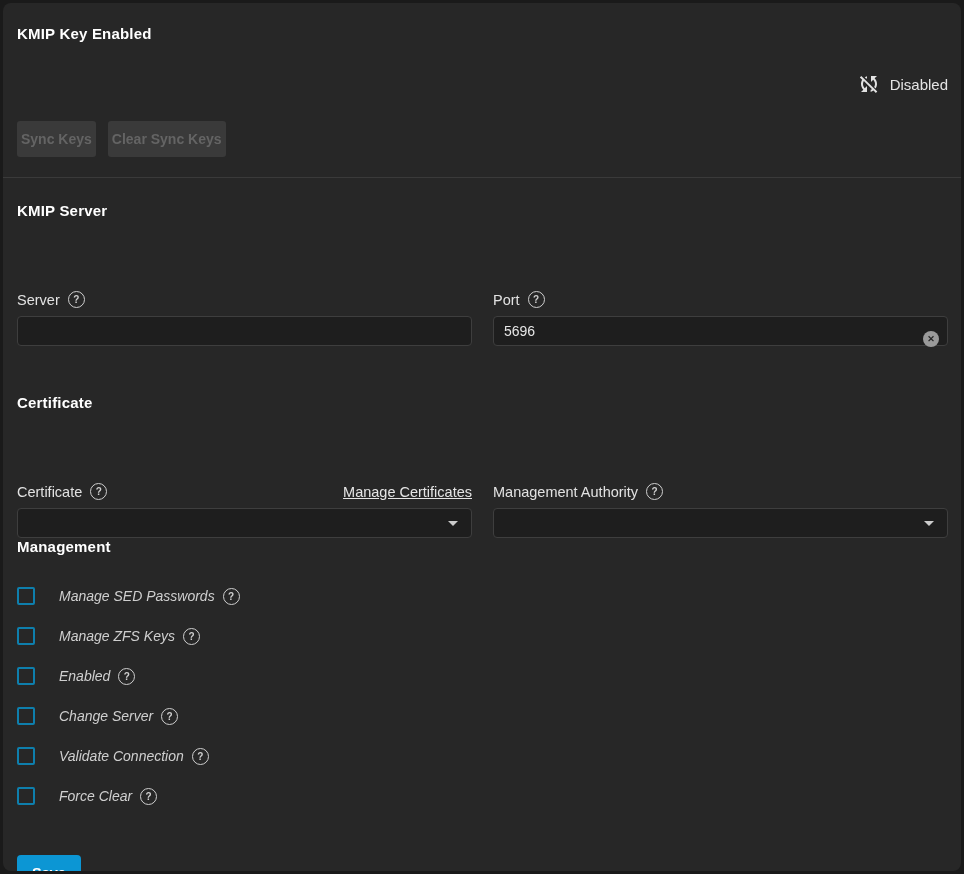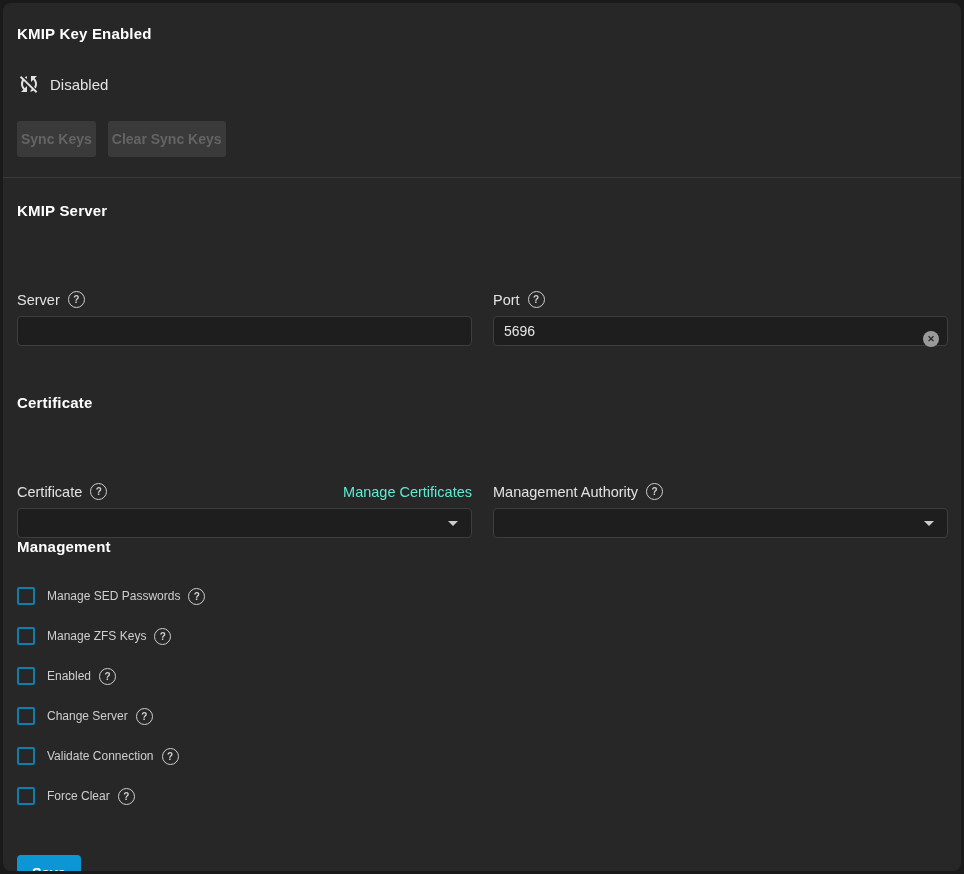--- a/index.html
+++ b/index.html
@@ -26,21 +26,21 @@
     letter-spacing: .2px;
   }
   .t1 { padding-top: 22px; }
   .t2 { margin-top: 24px; }
   .t3 { margin-top: 48px; }
   .t4 { }
 
   .status-row {
     margin-top: 30px;
     display: flex; align-items: center; gap: 9px;
-    color: #e4e4e4; font-size: 15px;
+    color: #e4e4e4; font-size: 15px; justify-content: flex-end;
   }
   .sync-icon { width: 24px; height: 24px; display: inline-flex; }
   .sync-icon svg { width: 24px; height: 24px; fill: #e2e2e2; }
 
   .btn-row { margin-top: 25px; display: flex; gap: 12px; }
   .btn {
     font-family: "Liberation Sans", sans-serif;
     height: 36px; padding: 0 4px;
     border: none; border-radius: 3px;
     font-size: 14px; font-weight: 700;
@@ -100,38 +100,38 @@
     cursor: pointer;
   }
   .caret {
     width: 0; height: 0;
     border-left: 5px solid transparent;
     border-right: 5px solid transparent;
     border-top: 5px solid #cccccc;
     margin-right: 3px;
   }
   .link {
-    color: #5eead4; font-size: 14.5px;
-    cursor: pointer;
+    color: #e5e5e5; font-size: 14.5px;
+    text-decoration: underline; cursor: pointer;
   }
 
   .check-list { margin-top: 32px; }
   .check-row {
     display: flex; align-items: center;
     height: 18px; margin-bottom: 22px;
   }
   .checkbox {
     width: 14px; height: 14px;
     border: 2px solid #0e7fad; border-radius: 2px;
     background: transparent;
     cursor: pointer; flex: none;
   }
   .check-label {
-    margin-left: 12px;
-    color: #cfcfcf; font-size: 12px;
+    margin-left: 24px;
+    color: #cfcfcf; font-size: 14px; font-style: italic;
   }
   .save-btn {
     margin-top: 28px;
     height: 35px; padding: 0 15px;
     background: #0c96d4; color: #ffffff;
     border: none; border-radius: 4px;
     font-size: 14.5px; font-weight: 700;
     font-family: "Liberation Sans", sans-serif;
     cursor: pointer;
     display: inline-block;

